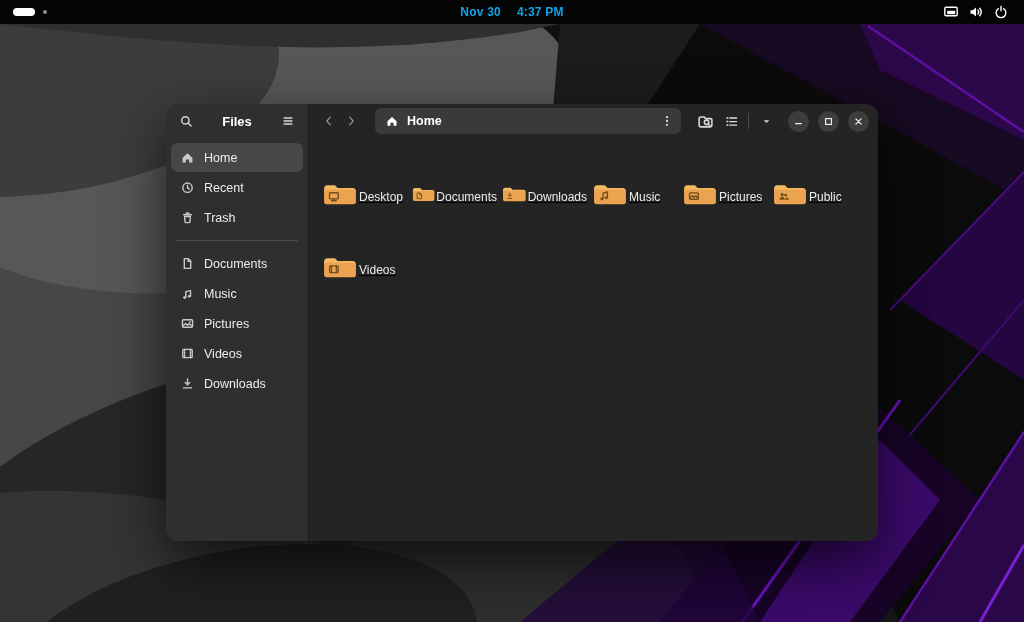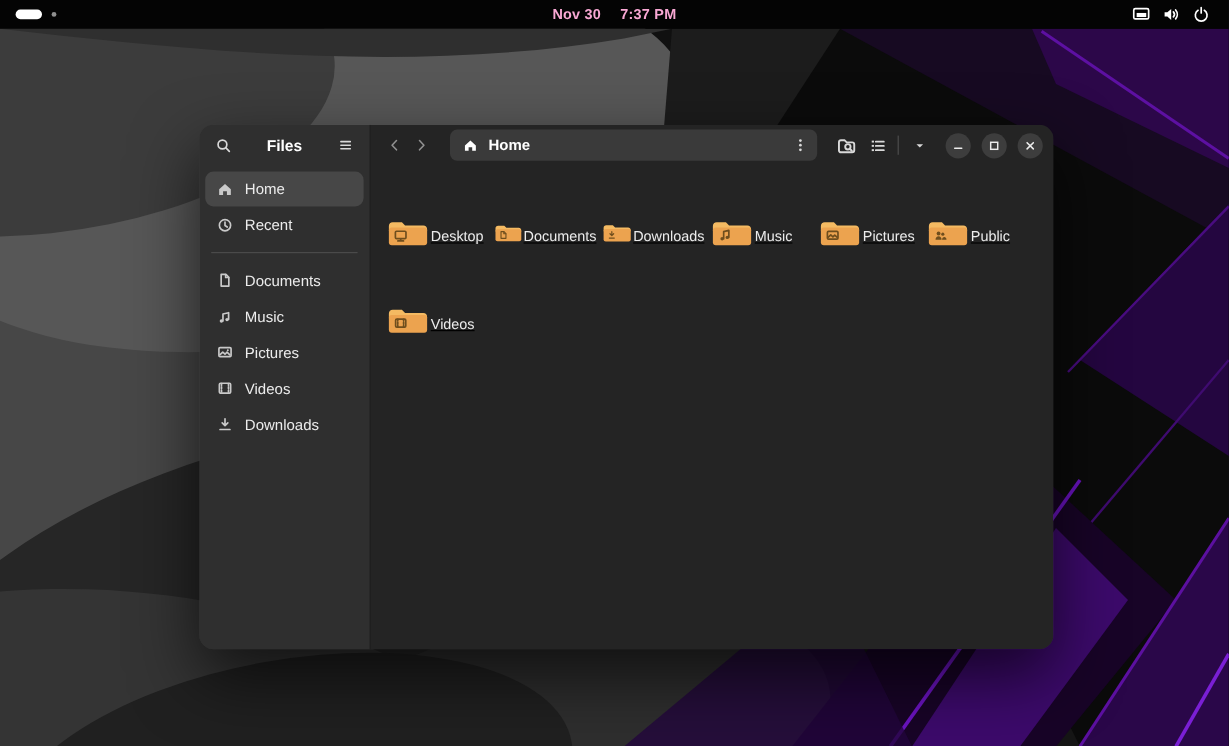--- a/index.html
+++ b/index.html
@@ -10,21 +10,21 @@
   svg{display:block}
   
   .wallpaper{position:absolute;inset:0;z-index:0;}
   
   .topbar{position:absolute;top:0;left:0;right:0;height:24px;background:#040404;
     display:flex;align-items:center;z-index:20;}
   .ws{margin-left:13px;display:flex;align-items:center;gap:8px;}
   .pill{width:22px;height:8px;border-radius:4px;background:#ffffff;}
   .wdot{width:4px;height:4px;border-radius:50%;background:#8f8f8f;}
   .clock{position:absolute;left:50%;transform:translateX(-50%);display:flex;gap:16px;
-    color:#f9a8d4;font-size:12px;font-weight:700;letter-spacing:.2px;}
+    color:#0ea5e9;font-size:12px;font-weight:700;letter-spacing:.2px;}
   .status{margin-left:auto;margin-right:11px;display:flex;gap:9px;align-items:center;height:100%;padding:0 4px;}
   
   .window{position:absolute;left:166px;top:104px;width:712px;height:437px;border-radius:12px;
     overflow:hidden;display:flex;z-index:10;box-shadow:0 22px 55px rgba(0,0,0,.65);justify-content:center;}
   .sidebar{width:142px;flex:none;background:#2f2f2f;display:flex;flex-direction:column;border-right:1px solid #1c1c1c;}
   .sb-header{height:34px;flex:none;display:flex;align-items:center;padding:0 8px;}
   .sb-title{flex:1;text-align:center;color:#ffffff;font-weight:700;font-size:13px;}
   .icon-btn{width:24px;height:24px;border-radius:6px;display:flex;align-items:center;justify-content:center;cursor:pointer;}
   .sb-list{flex:1;padding:5px 5px 0 5px;}
   .sb-item{height:29px;border-radius:7px;display:flex;align-items:center;gap:9px;padding:0 8px;
@@ -92,21 +92,21 @@
   <polygon points="520,622 690,480 760,622" fill="#23063d" opacity="0.8"></polygon>
 </svg>
 
 <div class="topbar">
   <div class="ws">
     <span class="pill"></span>
     <span class="wdot"></span>
   </div>
   <div class="clock">
     <span>Nov 30</span>
-    <span>7:37 PM</span>
+    <span>4:37 PM</span>
   </div>
   <div class="status">
     <span>
       <svg width="16" height="16" viewBox="0 0 16 16">
         <rect x="1.8" y="3.2" width="12.4" height="8.6" rx="1.3" class="ti"></rect>
         <rect x="4.2" y="6.8" width="8" height="3.4" class="tif"></rect>
       </svg>
     </span>
     <span>
       <svg width="16" height="16" viewBox="0 0 16 16">
@@ -156,20 +156,30 @@
       </div>
       <div class="sb-item">
         <span class="sb-ico">
           <svg width="15" height="15" viewBox="0 0 16 16">
               <circle cx="8" cy="8.2" r="5" class="si"></circle>
               <path d="M8 5.5v2.9l2 1.4" class="si" stroke-width="1.3"></path>
             </svg>
         </span>
         <span>Recent</span>
       </div>
+      <div class="sb-item">
+        <span class="sb-ico">
+          <svg width="15" height="15" viewBox="0 0 16 16">
+              <path d="M3.8 5.1h8.4" class="si" stroke-width="1.3"></path>
+              <path d="M6.4 5V4.1c0-.5.4-.9.9-.9h1.4c.5 0 .9.4.9.9V5" class="si" stroke-width="1.2"></path>
+              <path d="M4.9 6.9l.5 5.8c.04.45.4.8.85.8h3.5c.45 0 .81-.35.85-.8l.5-5.8z" class="si" stroke-width="1.3"></path>
+            </svg>
+        </span>
+        <span>Trash</span>
+      </div>
 
       <div class="sb-sep"></div>
 
       <div class="sb-item">
         <span class="sb-ico">
           <svg width="15" height="15" viewBox="0 0 16 16">
               <path d="M4.6 2.8h4.2l2.6 2.6v7.8H4.6z" class="si" stroke-width="1.3"></path>
               <path d="M8.6 3v2.6h2.6" class="si" stroke-width="1"></path>
             </svg>
         </span>

